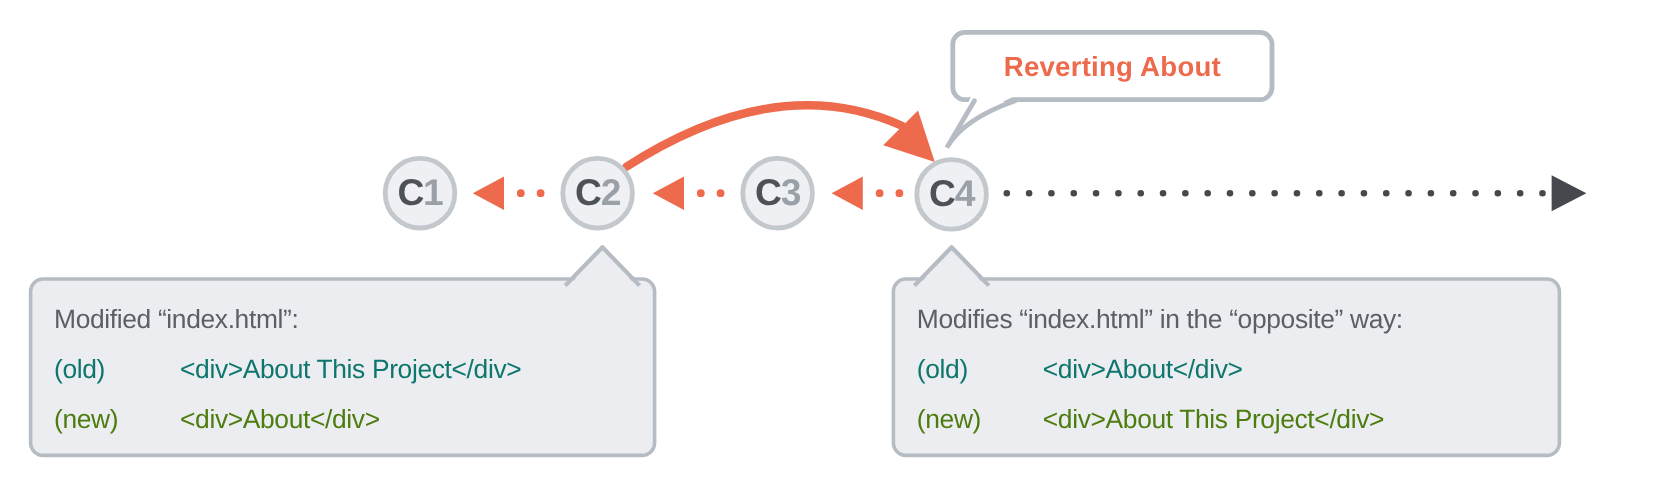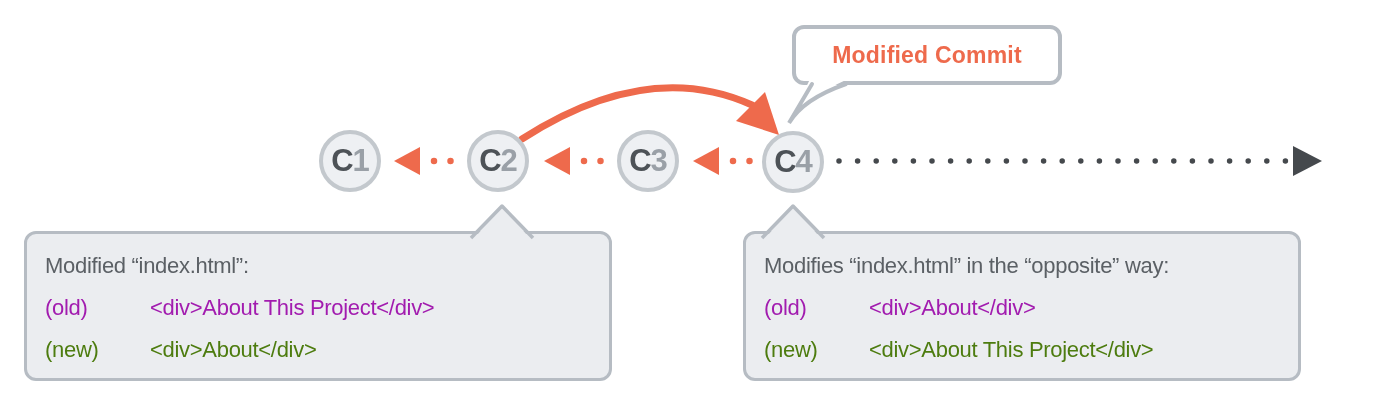--- a/index.html
+++ b/index.html
@@ -64,26 +64,26 @@
     height: 150px;
     box-sizing: border-box;
     background: #ebedf0;
     border: 3px solid #b6bcc3;
     border-radius: 12px;
     z-index: 2;
     padding: 11px 14px 0 18px;
     font-size: 22px;
     letter-spacing: -0.3px;
   }
-  .callout-left  { left: 24px;  width: 588px; }
+  .callout-left  { left: 24px;  width: 523px; }
   .callout-right { left: 743px; width: 558px; }
   .callout .row { display: flex; line-height: 42px; white-space: nowrap; }
   .callout .title { color: #5b6065; }
   .callout .diff-label { width: 105px; flex: 0 0 105px; }
-  .old-row { color: #a21caf; }
+  .old-row { color: #0f766e; }
   .new-row { color: #4d7c0f; }
 </style>
 </head>
 <body>
 
 <div class="canvas">
 
   <svg class="layer arrows-layer" viewBox="0 0 1380 417">
 
     <g>
@@ -121,21 +121,21 @@
   <div class="commit" style="left:617px; top:130px;">
     <span class="c-prefix">C</span>
       <span class="c-num">3</span>
   </div>
   <div class="commit" style="left:762px; top:131px;">
     <span class="c-prefix">C</span>
       <span class="c-num">4</span>
   </div>
 
   <div class="bubble">
-    <span class="bubble-text">Modified Commit</span>
+    <span class="bubble-text">Reverting About</span>
   </div>
 
   <div class="callout callout-left">
     <div class="row title">Modified “index.html”:</div>
     <div class="row old-row">
       <span class="diff-label">(old)</span>
       <span class="diff-code">&lt;div&gt;About This Project&lt;/div&gt;</span>
     </div>
     <div class="row new-row">
       <span class="diff-label">(new)</span>

